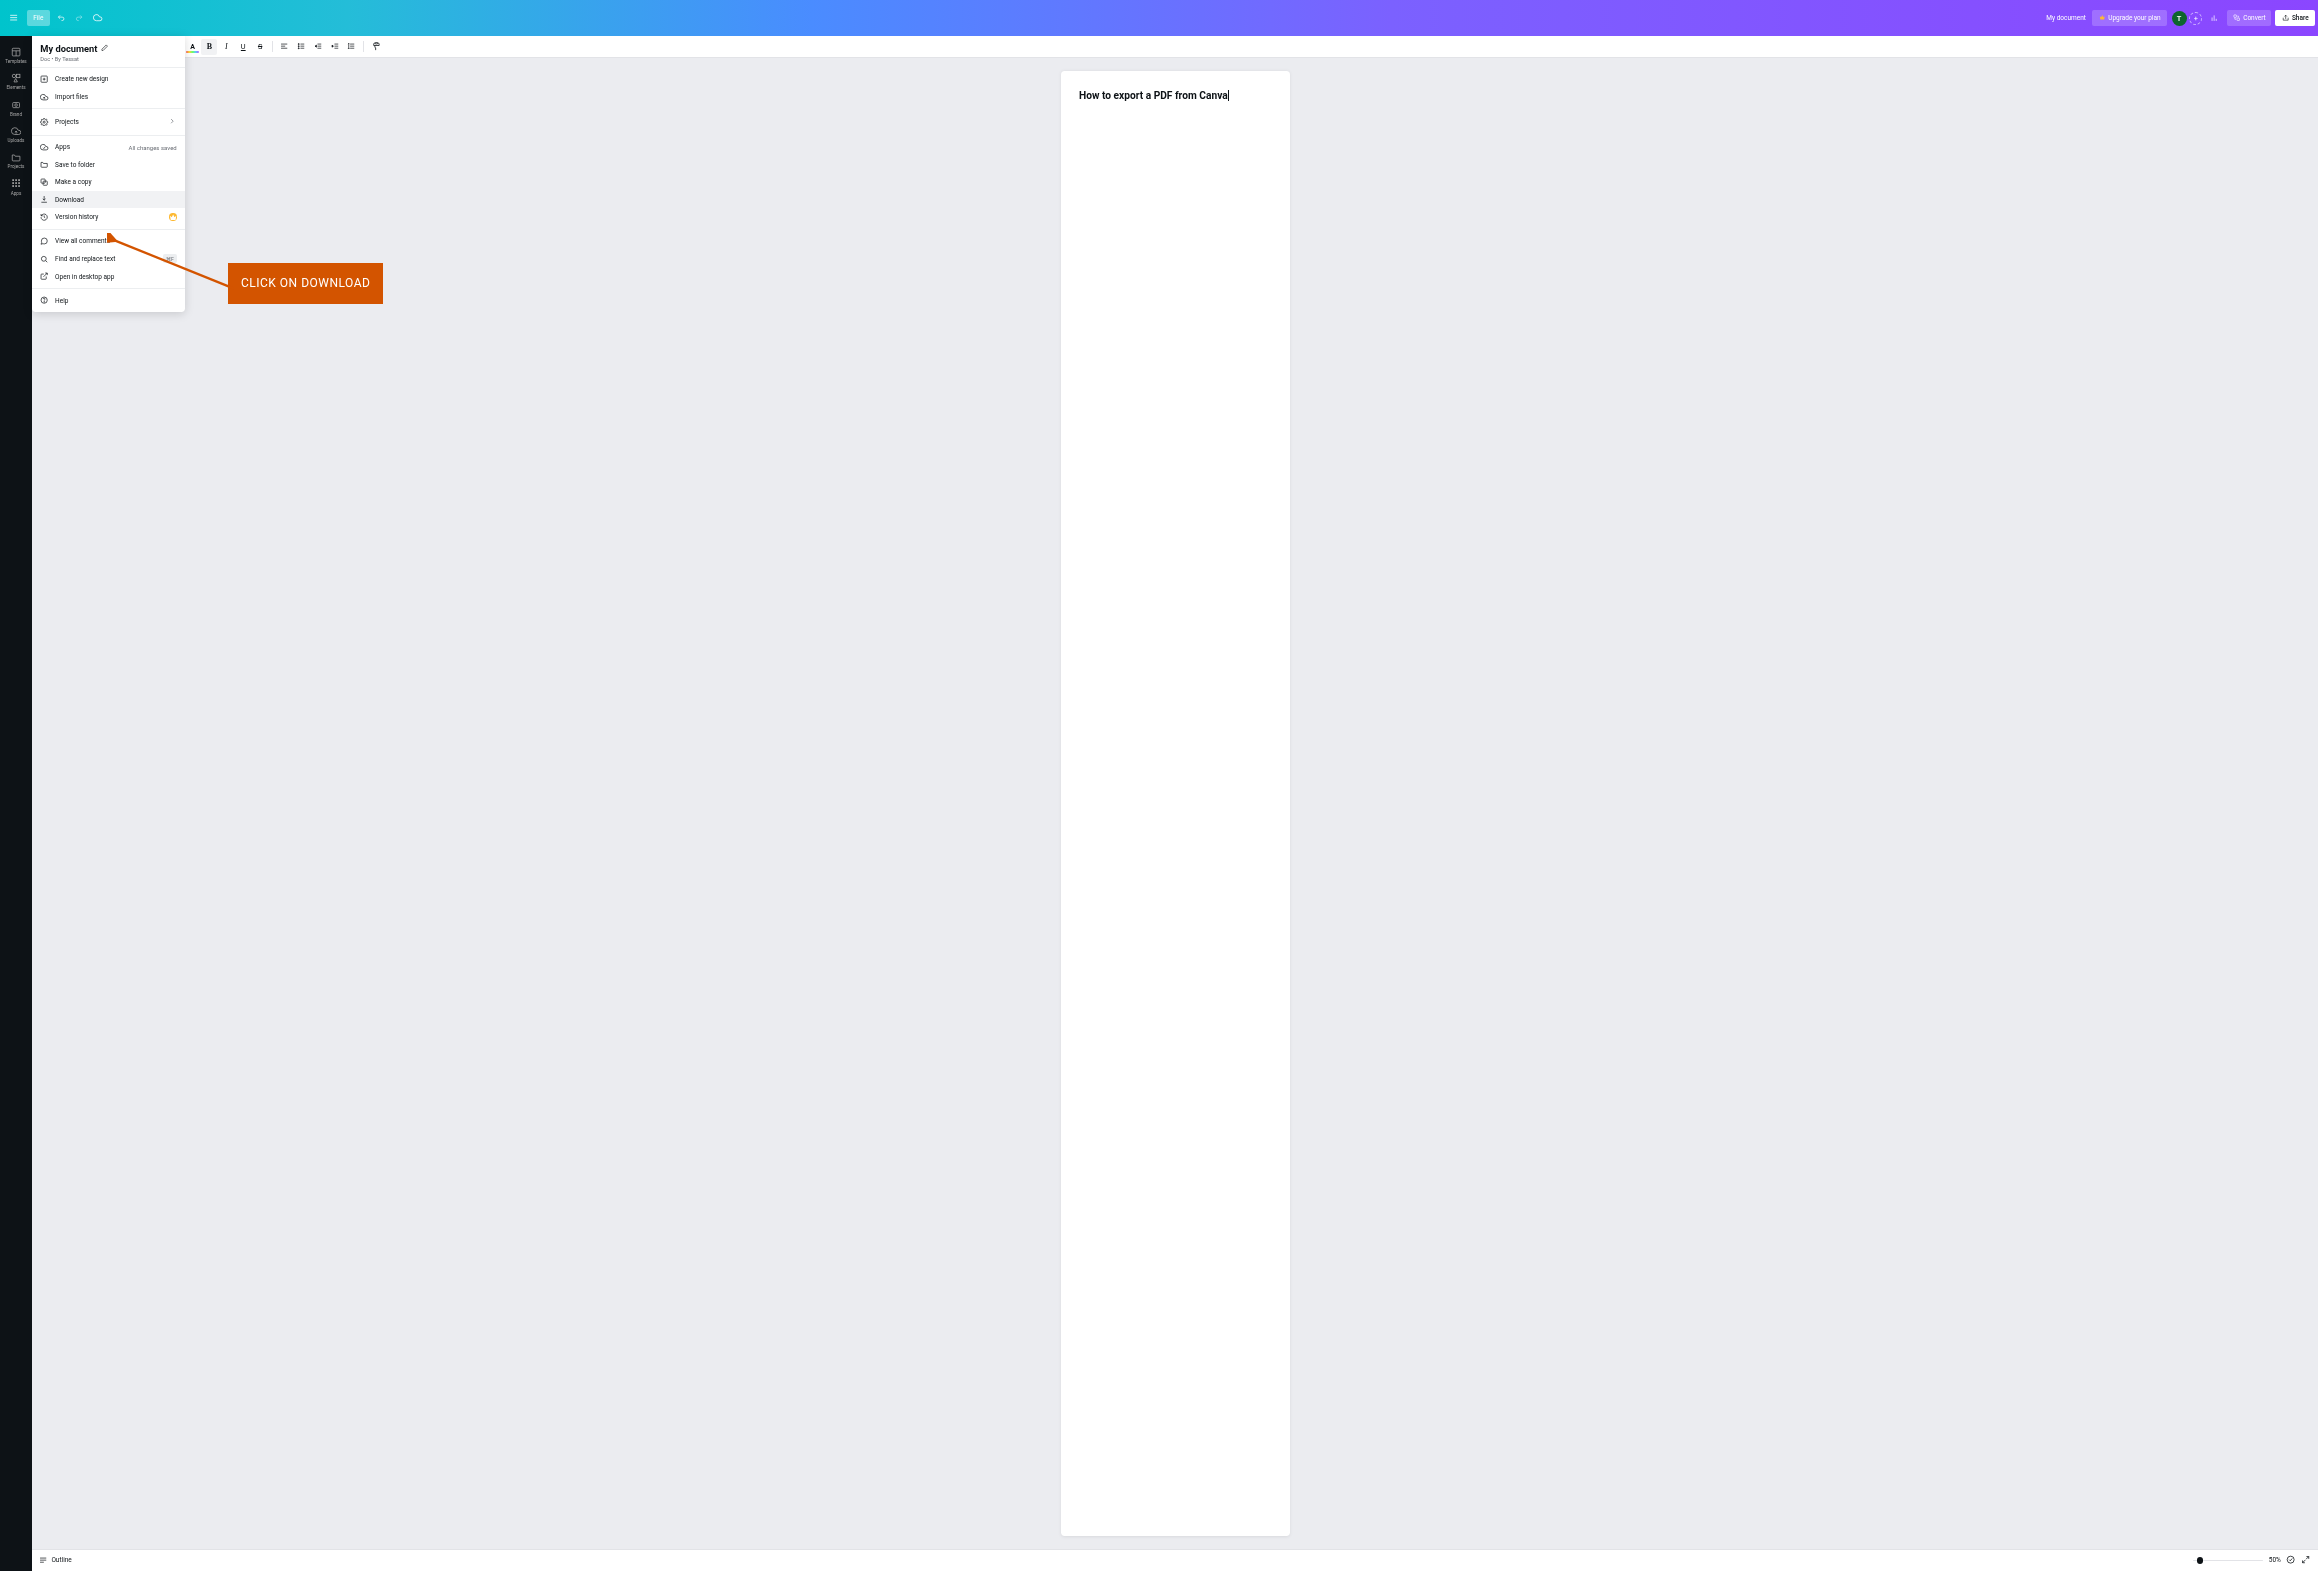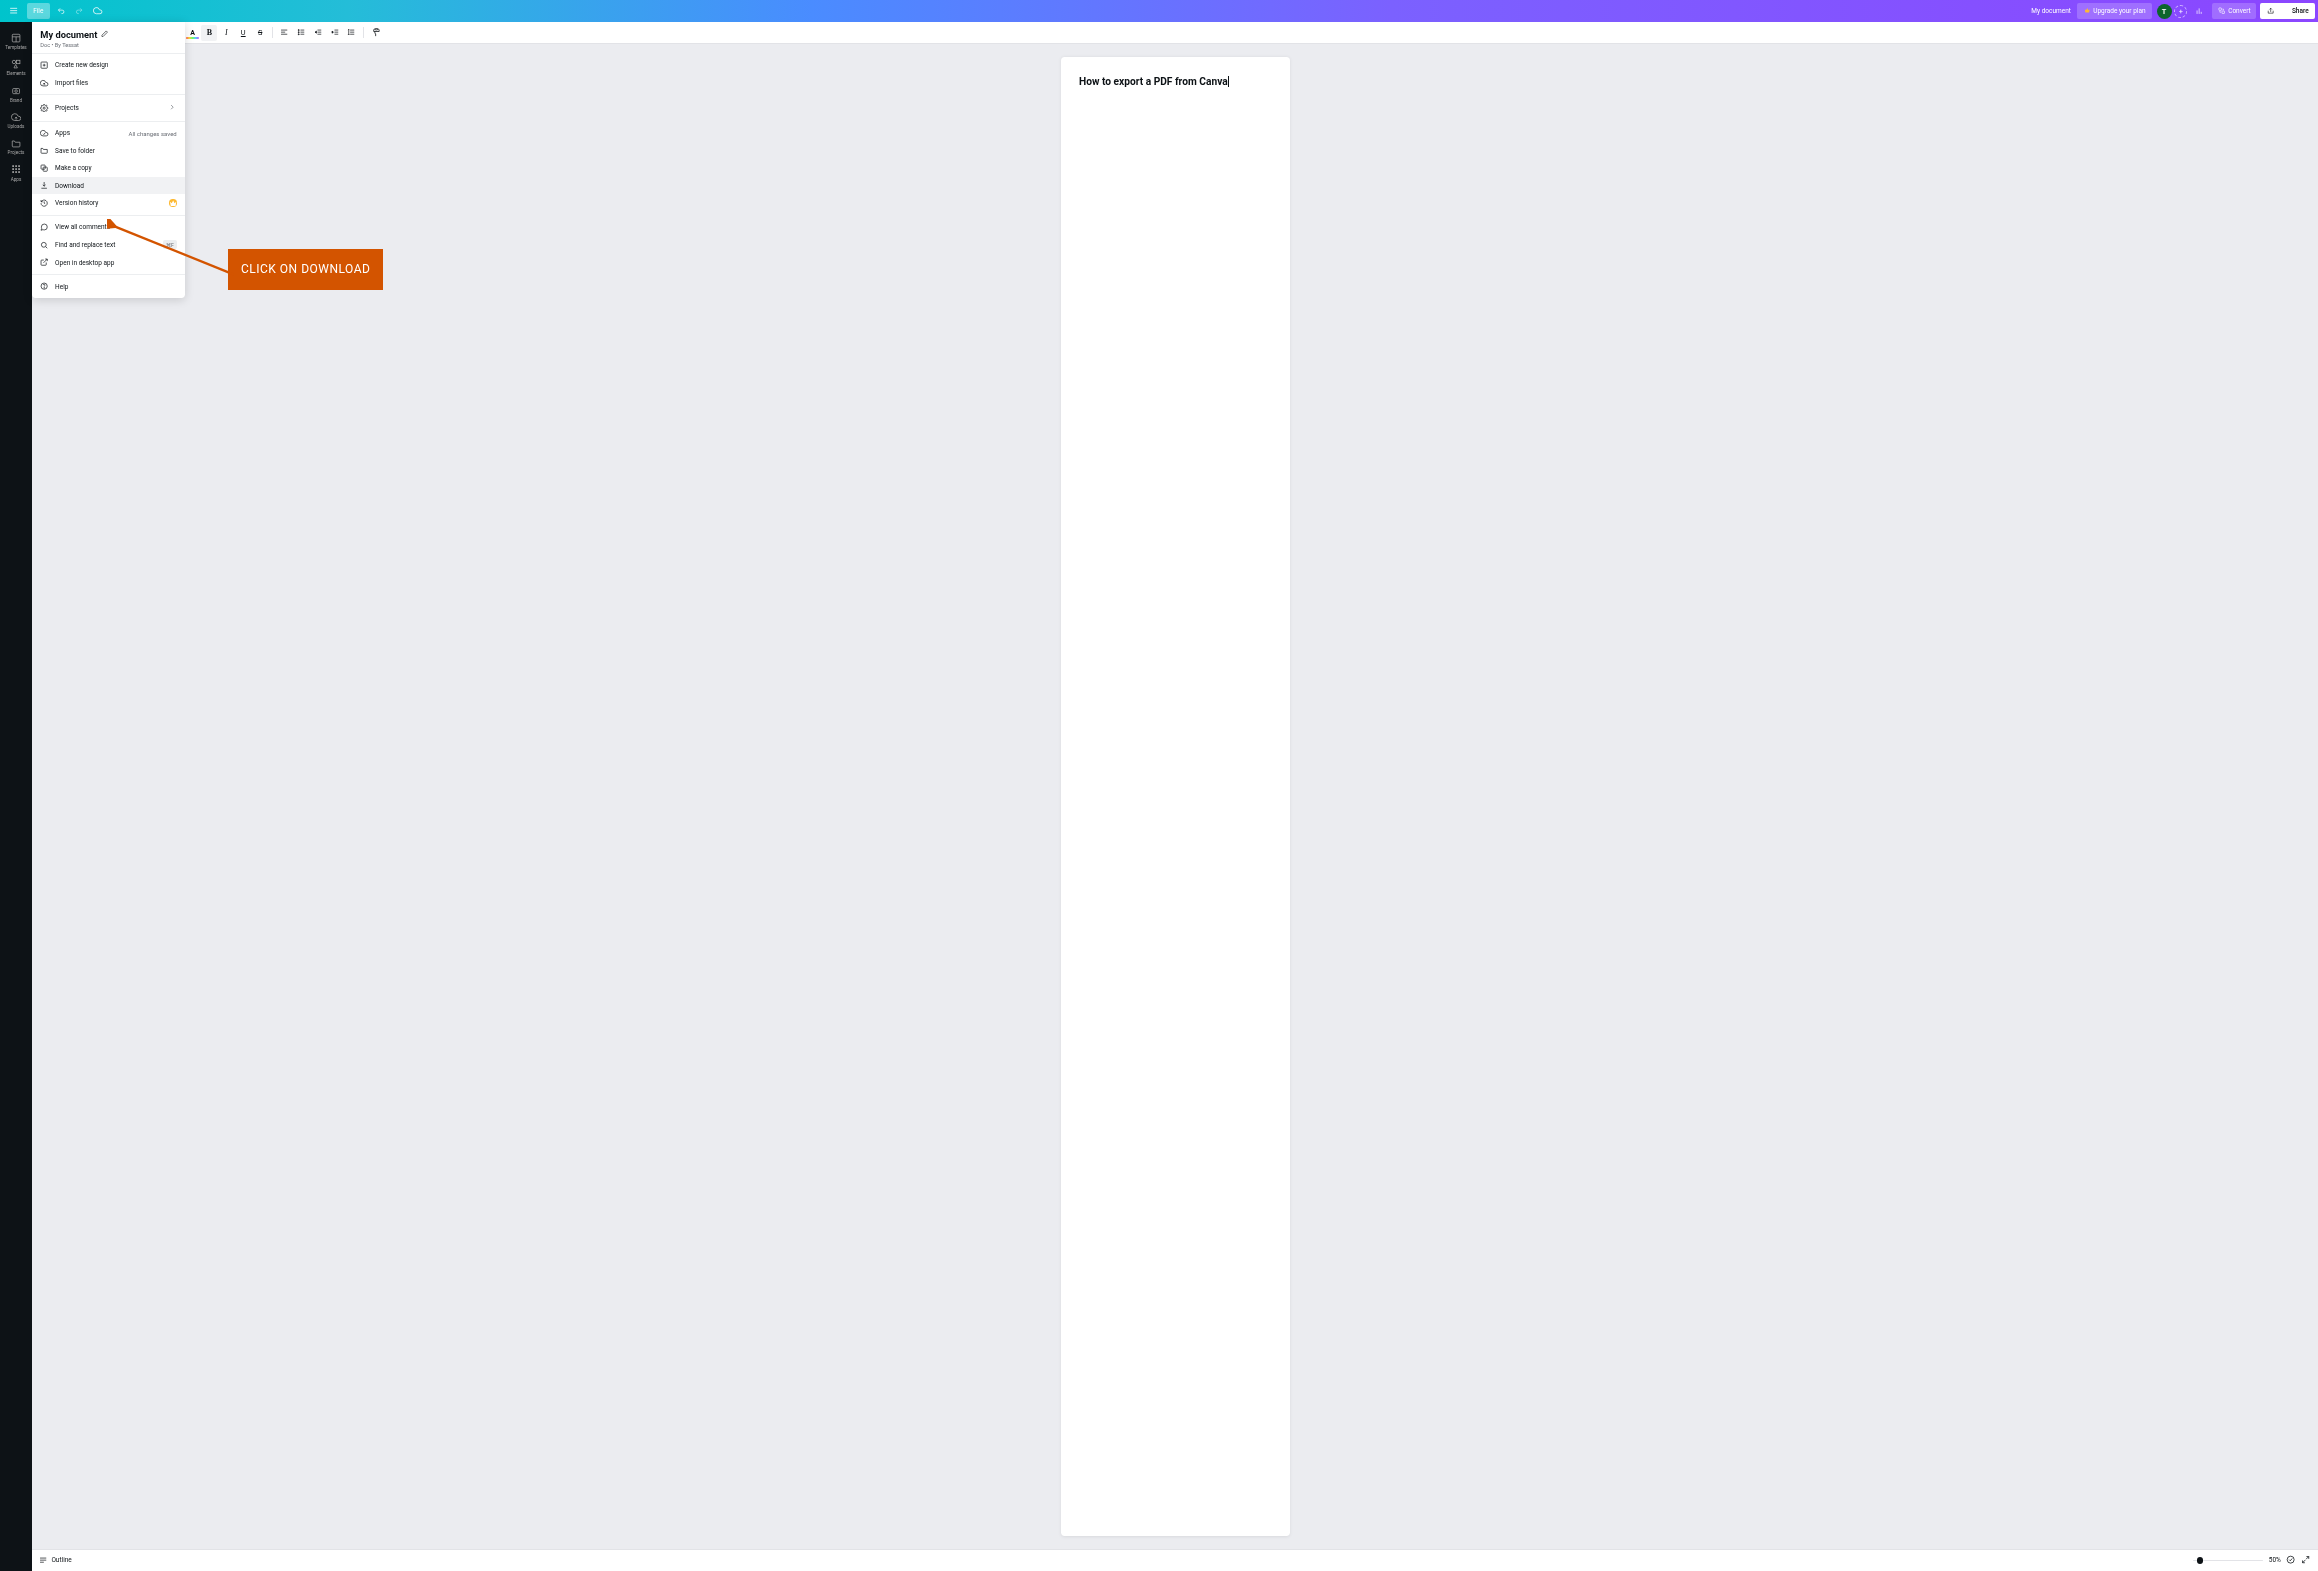--- a/index.html
+++ b/index.html
@@ -1,21 +1,21 @@
 <!DOCTYPE html>
 <html style="font-size:7.4px"><head>
 <meta charset="utf-8">
 <style>
 * { margin: 0; padding: 0; box-sizing: border-box; font-family: -apple-system, BlinkMacSystemFont, "Segoe UI", Roboto, Helvetica, Arial, sans-serif; }
 html, body { width: 100%; height: 100%; overflow: hidden; }
 body { display: flex; flex-direction: column; background: #ebecf0; }
 
 
 .topbar {
-  height: 22px;
+  height: 36px;
   background: linear-gradient(90deg, #00c4cc 0%, #24bdd8 15%, #4a8cff 35%, #7b61ff 60%, #8b46ff 100%);
   display: flex;
   align-items: center;
   color: #fff;
   padding: 0 2.8px;
   flex-shrink: 0;
 }
 .topbar .hamburger {
   width: 22px; height: 18.5px;
   display: flex; align-items: center; justify-content: center;
@@ -58,21 +58,21 @@
 }
 .topbar .convert-btn {
   display: flex; align-items: center; gap: 2.8px;
   padding: 3.7px 5.6px; border-radius: 1.9px;
   background: rgba(255,255,255,0.2);
   font-size: 6.5px; cursor: pointer; margin-left: 3.7px;
 }
 .topbar .share-btn {
   background: #fff; color: #0d1216;
   padding: 3.7px 6.5px; border-radius: 1.9px;
-  display: flex; align-items: center; gap: 18px;
+  display: flex; align-items: center; gap: 3px;
   font-size: 6.5px; cursor: pointer; margin-left: 3.7px;
   font-weight: 500;
 }
 
 
 .main { flex: 1; display: flex; min-height: 0; }
 .left-rail {
   width: 32px; background: #0d1216;
   display: flex; flex-direction: column; align-items: center;
   padding-top: 6.5px; flex-shrink: 0;

